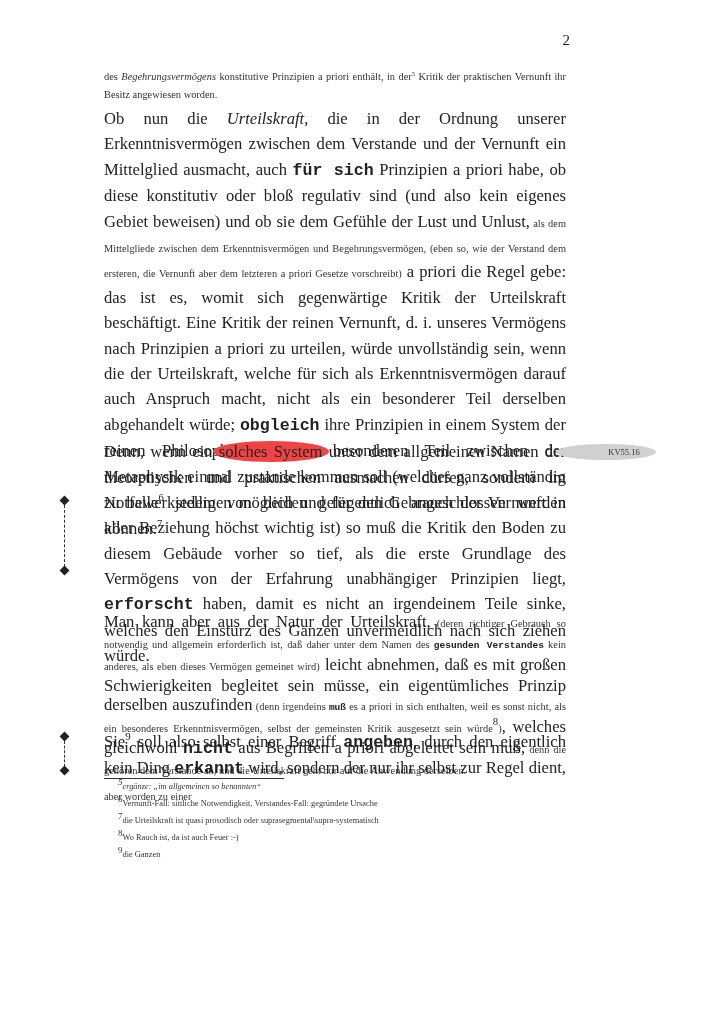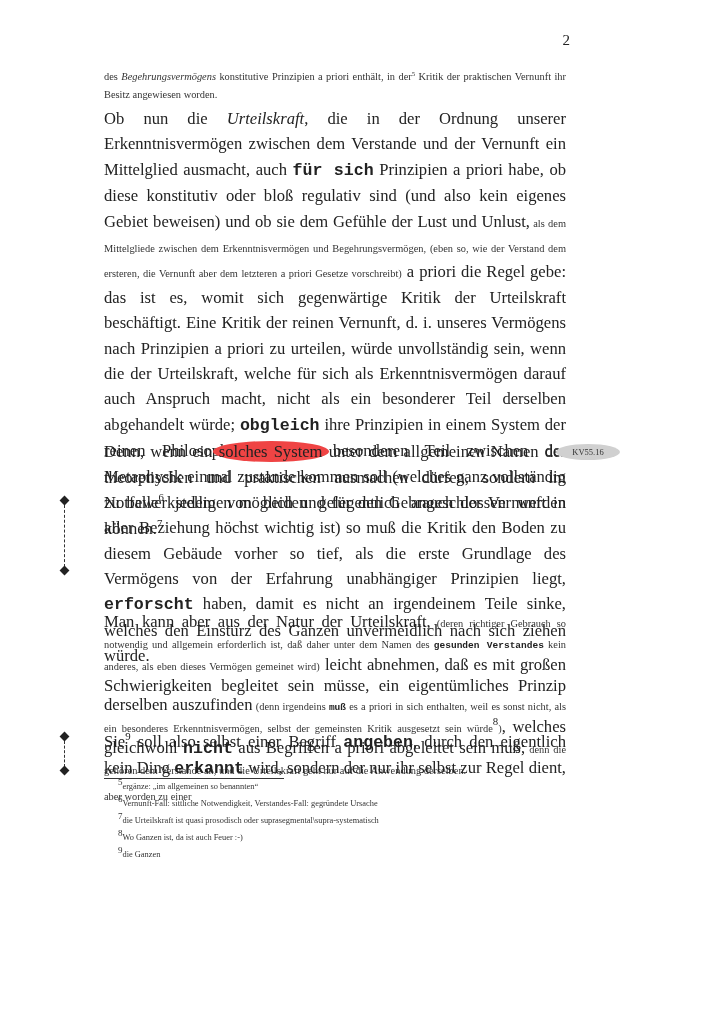--- a/index.html
+++ b/index.html
@@ -11,21 +11,21 @@
   .col { position: absolute; left: 104px; width: 462px; font-family: "Liberation Serif", serif; }
   .small { font-size: 10.4px; line-height: 18px; text-align: justify; color: #333; }
   .big { font-size: 16.6px; line-height: 25.4px; text-align: justify; color: #222; }
   .mono { font-family: "Liberation Mono", "DejaVu Sans Mono", monospace; font-weight: bold; }
   .monosmall { font-family: "Liberation Mono", monospace; font-weight: bold; font-size: 9.5px; }
   i { font-style: italic; margin-top: 31px; }
   sup { font-size: 65%; line-height: 0; vertical-align: super; }
   .hl { background: #ef4444; border-radius: 50%; padding: 1px 6px; margin: 0 -6px; }
   .note-badge { position: absolute; left: 556px; top: 444px; width: 64px; height: 16px;
                 background: #d0d0d0; border-radius: 50%; font-size: 8.5px; color: #333;
-                text-align: center; line-height: 16px; font-family: "Liberation Serif", serif; }
+                text-align: center; line-height: 16px; font-family: "Liberation Serif", serif; padding-left: 36px; }
   .marker { position: absolute; left: 61px; width: 8px; }
   .marker .dia { position: absolute; left: 0; width: 7px; height: 7px; background: #222; transform: rotate(45deg); }
   .marker .dash { position: absolute; left: 3px; width: 0; border-left: 1.5px dashed #333; }
   .rule { position: absolute; left: 104px; top: 778px; width: 180px; border-top: 1px solid #333; }
   .fn { position: absolute; left: 118px; font-size: 8.4px; color: #333; font-family: "Liberation Serif", serif; white-space: nowrap; }
   .fn sup { font-size: 9px; vertical-align: 4px; }
 </style>
 </head>
 <body>
 
@@ -62,19 +62,19 @@
     <div class="dash" style="top:8px; height:26px;"></div>
     <div class="dia" style="top:34px;"></div>
   </div>
 
   <div class="col big" style="top:729px;">
     <span>Sie</span><sup>9</sup><span> soll also selbst einer Begriff </span><span class="mono">angeben</span><span>, durch den eigentlich kein Ding </span><span class="mono">erkannt</span><span> wird, sondern der  nur ihr selbst zur Regel dient,</span><span class="small"> aber worden zu einer</span>
   </div>
 
   <div class="rule"></div>
 
-  <div class="fn" style="top:782px;"><sup>5</sup><span>ergänze: „im allgemeinen so benannten“</span></div>
+  <div class="fn" style="top:782px;font-style:italic;"><sup>5</sup><span>ergänze: „im allgemeinen so benannten“</span></div>
   <div class="fn" style="top:799px;"><sup>6</sup><span>Vernunft-Fall: sittliche Notwendigkeit, Verstandes-Fall: gegründete Ursache</span></div>
   <div class="fn" style="top:816px;"><sup>7</sup><span>die Urteilskraft ist quasi prosodisch oder suprasegmental\supra-systematisch</span></div>
-  <div class="fn" style="top:833px;"><sup>8</sup><span>Wo Ganzen ist, da ist auch Feuer :-)</span></div>
+  <div class="fn" style="top:833px;"><sup>8</sup><span>Wo Rauch ist, da ist auch Feuer :-)</span></div>
   <div class="fn" style="top:850px;"><sup>9</sup><span>die Ganzen</span></div>
 
 </div>
 
 </body></html>

